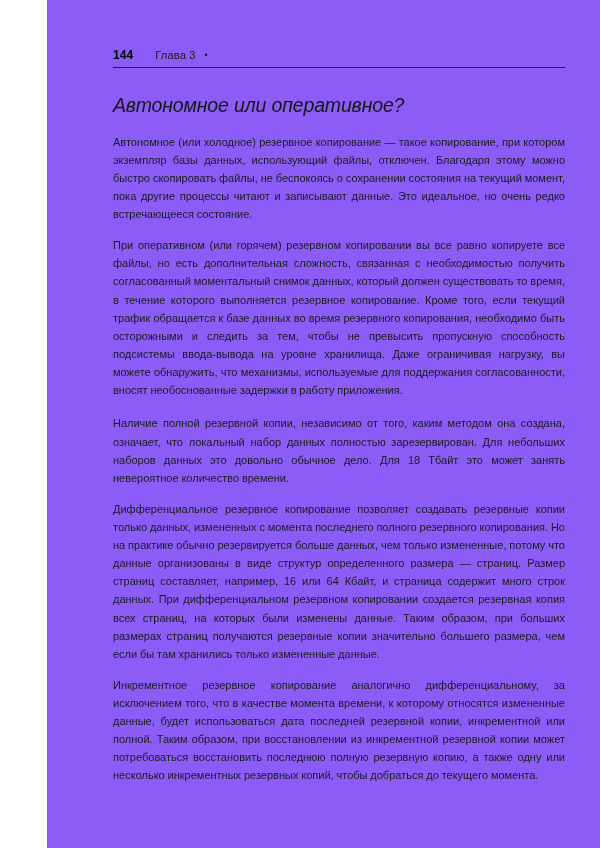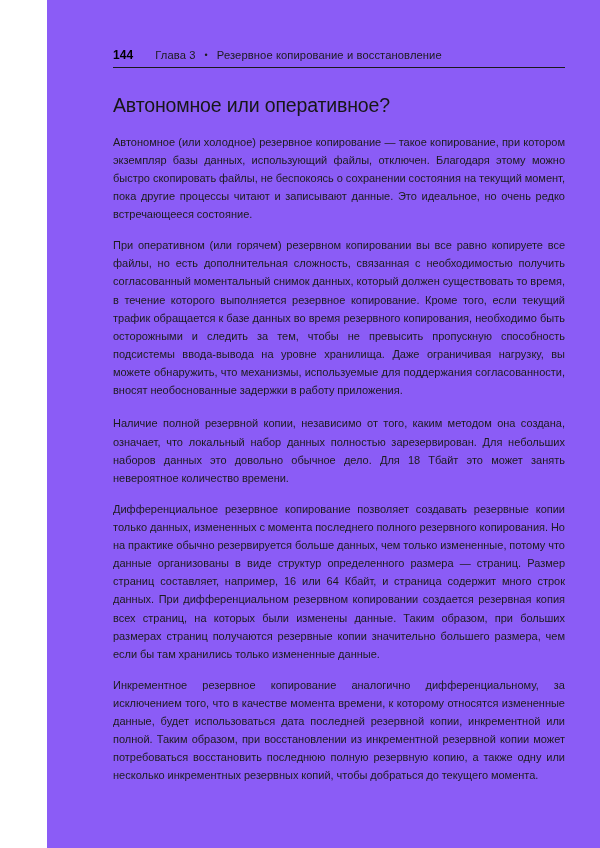--- a/index.html
+++ b/index.html
@@ -62,21 +62,21 @@
   
   h2.section-heading {
     font-family: "Liberation Sans", sans-serif;
     font-weight: normal;
     font-size: 19.5px;
     line-height: 1.2;
     color: #171717;
     margin: 0;
     letter-spacing: -0.15px;
   }
-  .h-autonomous { padding-top: 26px; }
+  .h-autonomous { padding-top: 26px; font-style: italic; }
   .h-full       { padding-top: 26px; }
 
   
   p.body-par {
     font-family: Liberation Sans, sans-serif;
     font-size: 11px;
     line-height: 18.15px;
     color: #1c1c1c;
     text-align: justify;
     text-justify: inter-word;
@@ -91,21 +91,20 @@
 </head>
 <body>
 
 <div class="page" style="background: #8b5cf6; margin-left: 47px;">
   <div class="content">
 
     <div class="running-head">
       <span class="folio">144</span>
       <span class="chapter-label">Глава 3</span>
       <span class="head-bullet">•</span>
-      <span class="chapter-title">Резервное копирование и восстановление</span>
     </div>
     <div class="head-rule" style="background: rgb(26, 26, 26);"></div>
 
     <h2 class="section-heading h-autonomous">Автономное или оперативное?</h2>
     <p class="body-par gap-after-heading">Автономное (или холодное) резервное копирование — такое копирование, при котором экземпляр базы данных, использующий файлы, отключен. Благодаря этому можно быстро скопировать файлы, не беспокоясь о сохранении состояния на текущий момент, пока другие процессы читают и записывают данные. Это идеальное, но очень редко встречающееся состояние.</p>
     <p class="body-par">При оперативном (или горячем) резервном копировании вы все равно копируете все файлы, но есть дополнительная сложность, связанная с необходимостью получить согласованный моментальный снимок данных, который должен существовать то время, в течение которого выполняется резервное копирование. Кроме того, если текущий трафик обращается к базе данных во время резервного копирования, необходимо быть осторожными и следить за тем, чтобы не превысить пропускную способность подсистемы ввода-вывода на уровне хранилища. Даже ограничивая нагрузку, вы можете обнаружить, что механизмы, используемые для поддержания согласованности, вносят необоснованные задержки в работу приложения.</p>
 
     <p class="body-par gap-after-heading">Наличие полной резервной копии, независимо от того, каким методом она создана, означает, что локальный набор данных полностью зарезервирован. Для небольших наборов данных это довольно обычное дело. Для 18 Тбайт это может занять невероятное количество времени.</p>
     <p class="body-par">Дифференциальное резервное копирование позволяет создавать резервные копии только данных, измененных с момента последнего полного резервного копирования. Но на практике обычно резервируется больше данных, чем только измененные, потому что данные организованы в виде структур определенного размера — страниц. Размер страниц составляет, например, 16 или 64 Кбайт, и страница содержит много строк данных. При дифференциальном резервном копировании создается резервная копия всех страниц, на которых были изменены данные. Таким образом, при больших размерах страниц получаются резервные копии значительно большего размера, чем если бы там хранились только измененные данные.</p>
     <p class="body-par">Инкрементное резервное копирование аналогично дифференциальному, за исключением того, что в качестве момента времени, к которому относятся измененные данные, будет использоваться дата последней резервной копии, инкрементной или полной. Таким образом, при восстановлении из инкрементной резервной копии может потребоваться восстановить последнюю полную резервную копию, а также одну или несколько инкрементных резервных копий, чтобы добраться до текущего момента.</p>

